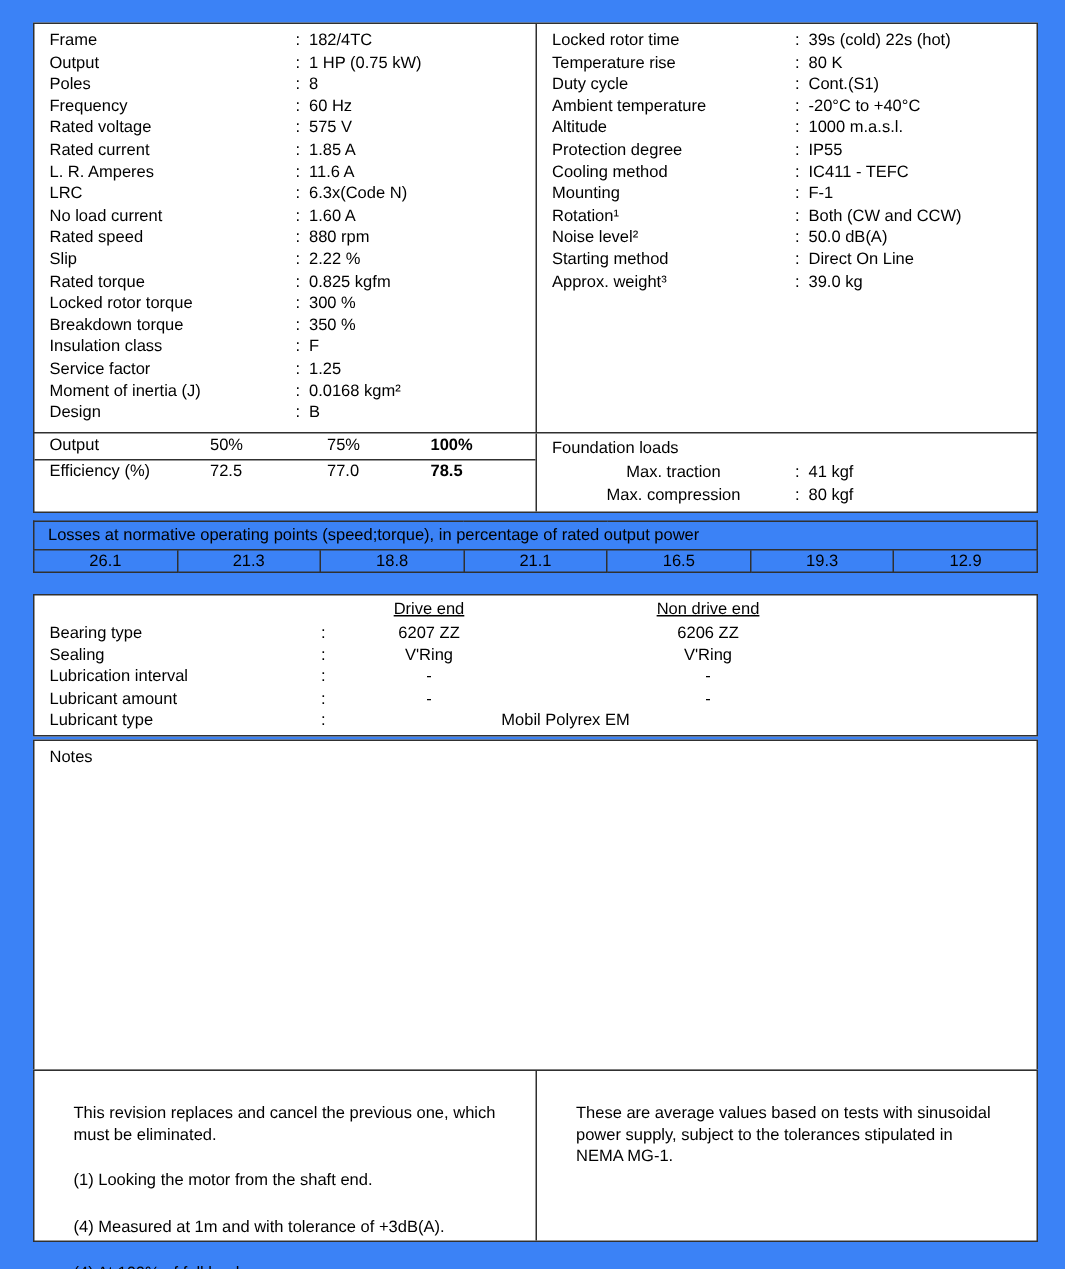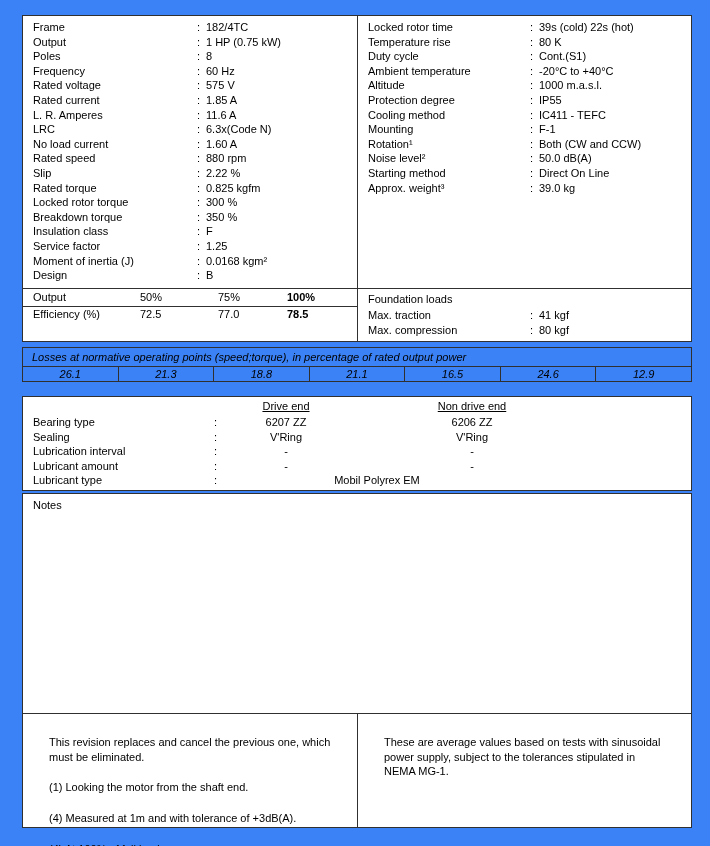--- a/index.html
+++ b/index.html
@@ -24,26 +24,26 @@
   
   #secB{left:22px;top:288px;width:670px;height:54px;display:flex;}
   .bcell{box-sizing:border-box;}
   .bcell-l{width:335px;border-right:1px solid #303030;}
   .bcell-r{flex:1;padding:3px 0 0 10px;}
   .perf-head{display:flex;height:18px;line-height:17px;border-bottom:1px solid #303030;padding-left:10px;box-sizing:border-box;white-space:nowrap;}
   .perf-row{display:flex;height:14.6px;line-height:14.6px;padding-left:10px;white-space:nowrap;}
   .pc0{width:107px;}.pc1{width:78px;}.pc2{width:69px;}.pc3{flex:1;font-weight:bold;}
   .fnd-title{height:16px;line-height:15px;}
   .fnd-row{display:flex;height:14.6px;line-height:14.6px;}
-  .fnd-label{width:162px;}
+  .fnd-label{width:162px;text-align:center;}
 
   
   #secC{position:absolute;left:22px;top:347px;width:670px;border-collapse:collapse;table-layout:fixed;
         font-size:11px;color:#000;}
-  #secC td{border:1px solid #303030;padding:0;font-style:italic;}
+  #secC td{border:1px solid #303030;padding:0;}
   .losses-title{height:18px;padding-left:9px !important;text-align:left;}
   .losses-head td{height:17px;text-align:center;}
   .losses-vals td{height:14px;text-align:center;}
 
   
   #secD{left:22px;top:396px;width:670px;height:95px;padding:2px 0 0 10px;}
   .brg-row{display:grid;grid-template-columns:181px 22px 100px 272px 1fr;height:14.6px;line-height:14.6px;}
   .brg-head{display:grid;grid-template-columns:181px 22px 100px 272px 1fr;height:16px;line-height:15px;}
   .brg-center{text-align:center;}
   .u{text-decoration:underline;}
@@ -256,21 +256,21 @@
     <tbody>
         <tr>
       <td colspan="7" class="losses-title">Losses at normative operating points (speed;torque), in percentage of rated output power</td>
     </tr>
     <tr class="losses-vals">
       <td>26.1</td>
       <td>21.3</td>
       <td>18.8</td>
       <td>21.1</td>
       <td>16.5</td>
-      <td>24.6</td>
+      <td>19.3</td>
       <td>12.9</td>
     </tr>
   </tbody>
     </table>
 
   <div class="box" id="secD">
     <div class="brg-head">
       <span></span>
         <span></span>
       <span class="brg-center u">Drive end</span>

